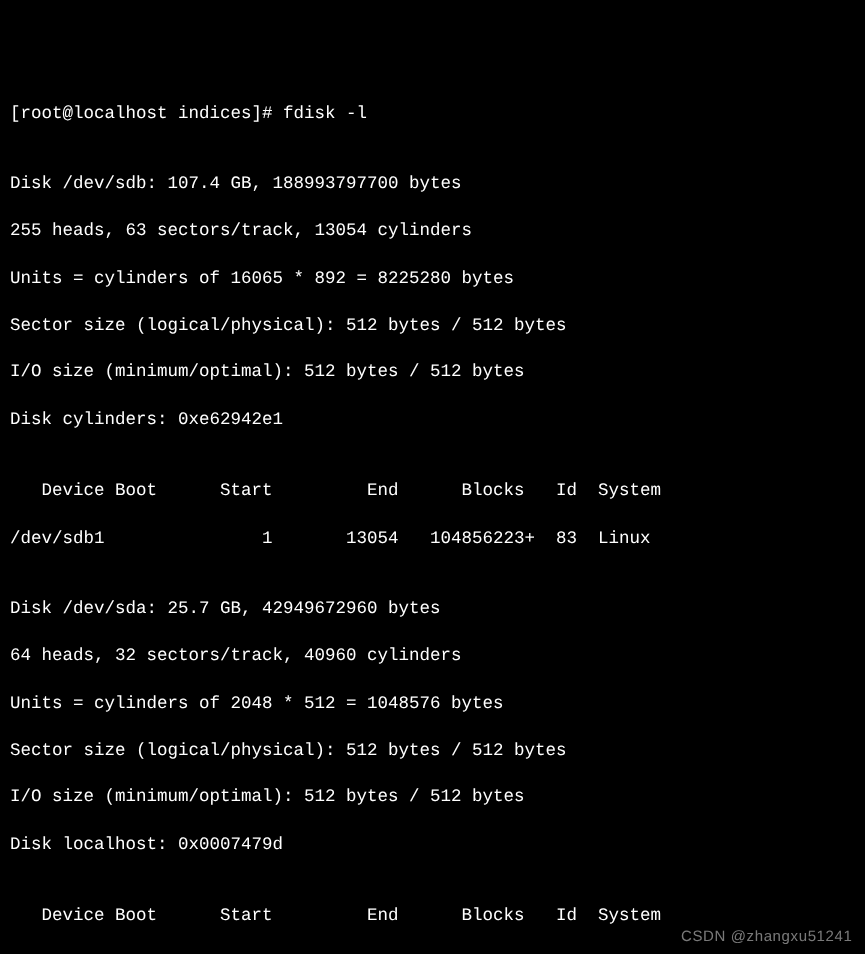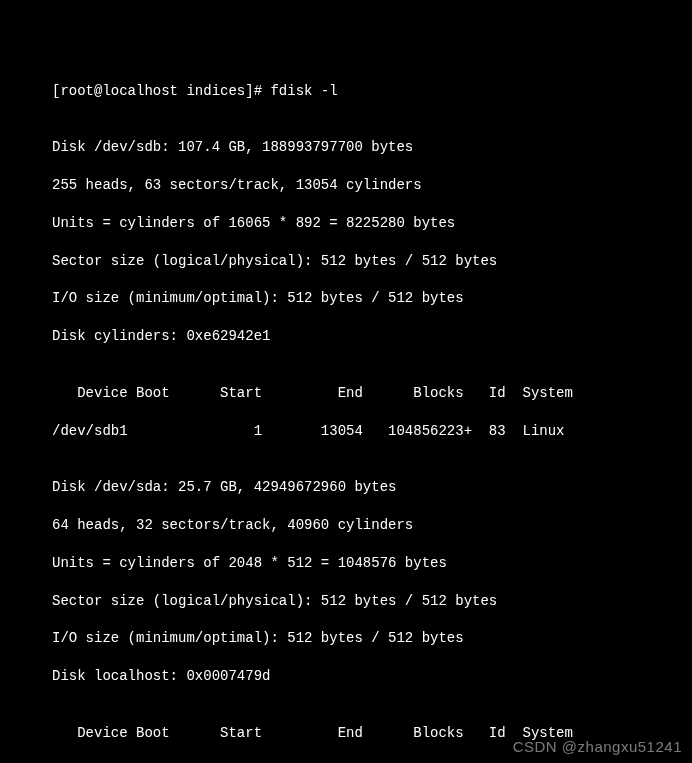--- a/index.html
+++ b/index.html
@@ -19,25 +19,25 @@
       position: relative;
       white-space: pre;
       overflow: hidden;
     }
     .watermark {
       position: absolute;
       bottom: 6px;
       right: 10px;
       color: rgba(220,220,220,0.55);
       font-family: Arial, sans-serif;
-      font-size: 15px;
+      font-size: 12px;
       letter-spacing: 0.5px;
       white-space: nowrap;
     }
-    .line { display: block; margin-left: 44px; }
+    .line { display: block; }
   </style>
 </head>
 <body>
 
 
 
 <span class="line">[root@localhost indices]# fdisk -l</span>
 <span class="line"></span>
 <span class="line">Disk /dev/sdb: 107.4 GB, 188993797700 bytes</span>
 <span class="line">255 heads, 63 sectors/track, 13054 cylinders</span>

